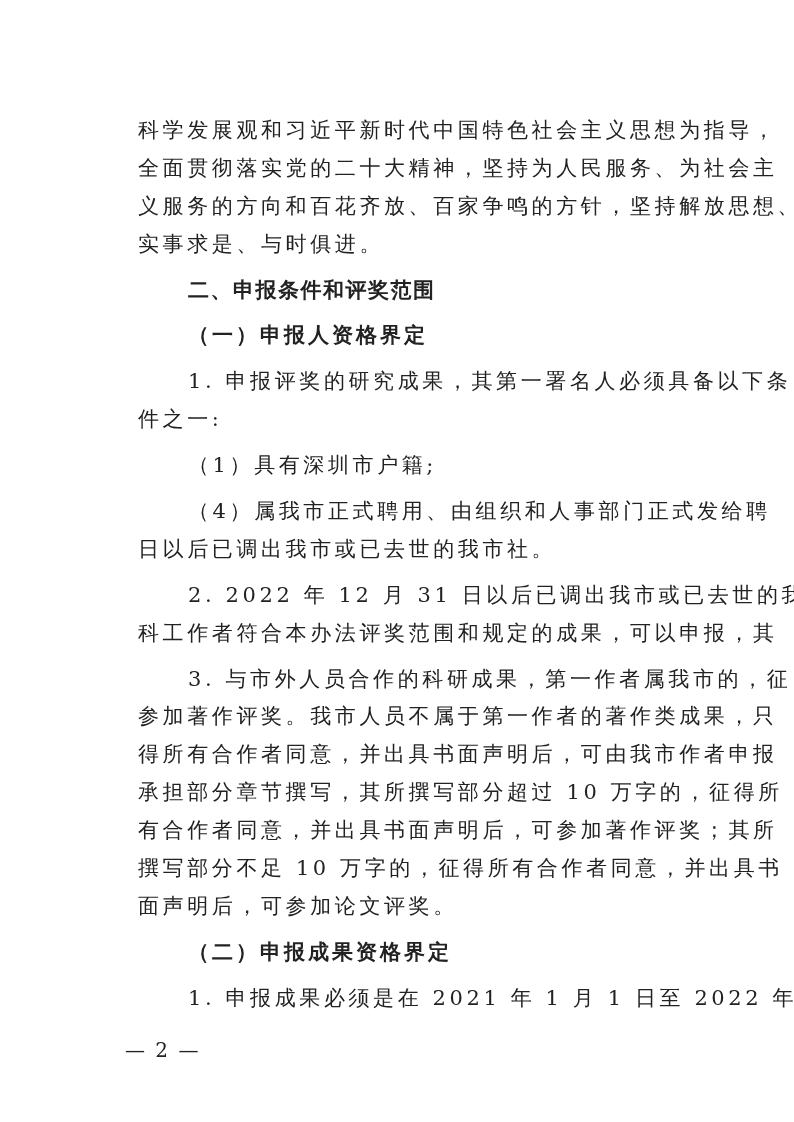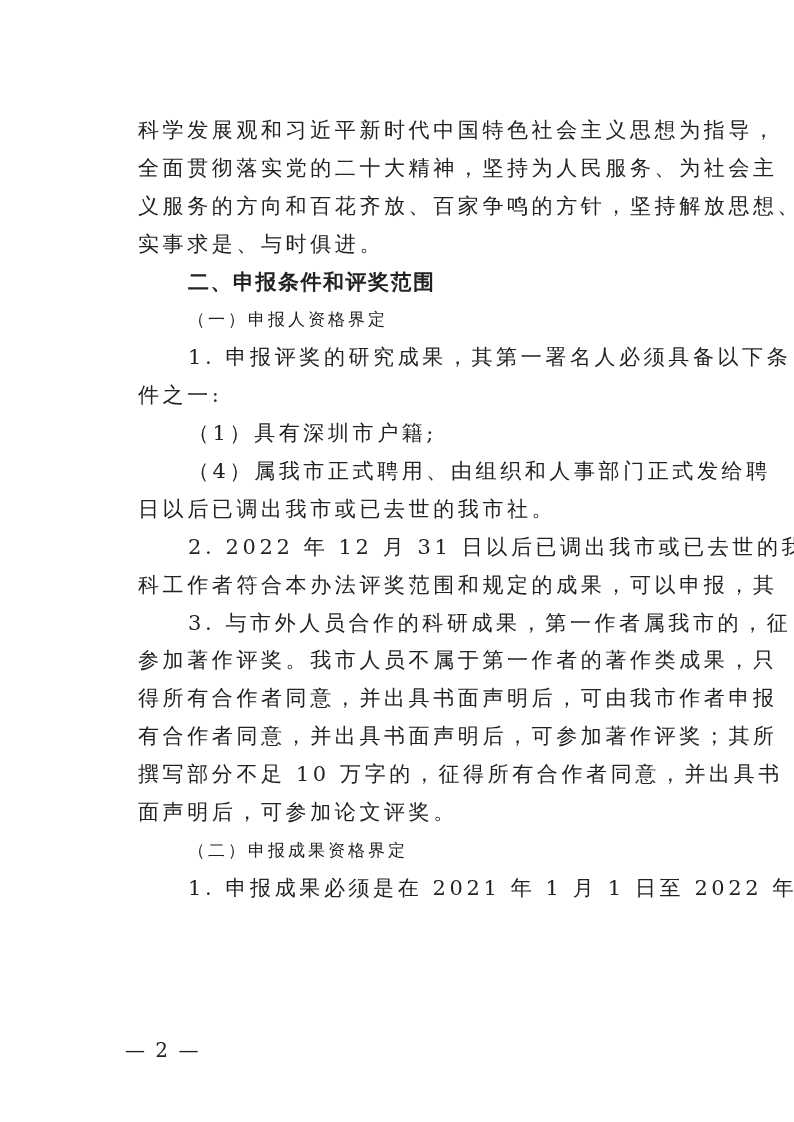--- a/index.html
+++ b/index.html
@@ -23,32 +23,32 @@
   }
   .line {
     display: block;
     height: 37.9px;
     line-height: 37.9px;
     font-size: 21px;
     letter-spacing: 3.6px;
     white-space: nowrap;
     overflow: visible;
   }
-  .indent { padding-left: 50px; }
+  .indent { padding-left: 50px; margin-top: 8px; }
   .heading {
     font-family: "DejaVu Sans", "Liberation Sans", sans-serif;
     font-weight: bold;
     letter-spacing: 1.5px;
     font-size: 21px;
   }
   .subheading {
     font-family: "DejaVu Sans", "Liberation Sans", sans-serif;
-    font-weight: normal;
+    font-weight: bold;
     letter-spacing: 3px;
-    font-size: 17px;
+    font-size: 21px;
   }
   .page-number {
     position: absolute;
     left: 125px;
     top: 1038px;
     font-size: 20px;
     font-family: "DejaVu Serif", "Liberation Serif", serif;
     color: #222222;
     letter-spacing: 2px;
   }
@@ -66,20 +66,21 @@
   <span class="line indent">1. 申报评奖的研究成果，其第一署名人必须具备以下条</span>
   <span class="line">件之一:</span>
   <span class="line indent">（1）具有深圳市户籍;</span>
   <span class="line indent">（4）属我市正式聘用、由组织和人事部门正式发给聘</span>
   <span class="line">日以后已调出我市或已去世的我市社。</span>
   <span class="line indent">2. 2022 年 12 月 31 日以后已调出我市或已去世的我市社</span>
   <span class="line">科工作者符合本办法评奖范围和规定的成果，可以申报，其</span>
   <span class="line indent">3. 与市外人员合作的科研成果，第一作者属我市的，征</span>
   <span class="line">参加著作评奖。我市人员不属于第一作者的著作类成果，只</span>
   <span class="line">得所有合作者同意，并出具书面声明后，可由我市作者申报</span>
+  <span class="line">承担部分章节撰写，其所撰写部分超过 10 万字的，征得所</span>
   <span class="line">有合作者同意，并出具书面声明后，可参加著作评奖；其所</span>
   <span class="line">撰写部分不足 10 万字的，征得所有合作者同意，并出具书</span>
   <span class="line">面声明后，可参加论文评奖。</span>
   <span class="line indent subheading">（二）申报成果资格界定</span>
   <span class="line indent">1. 申报成果必须是在 2021 年 1 月 1 日至 2022 年 12 月</span>
 </div>
 
 <div class="page-number">— 2 —</div>
 
 </body></html>

